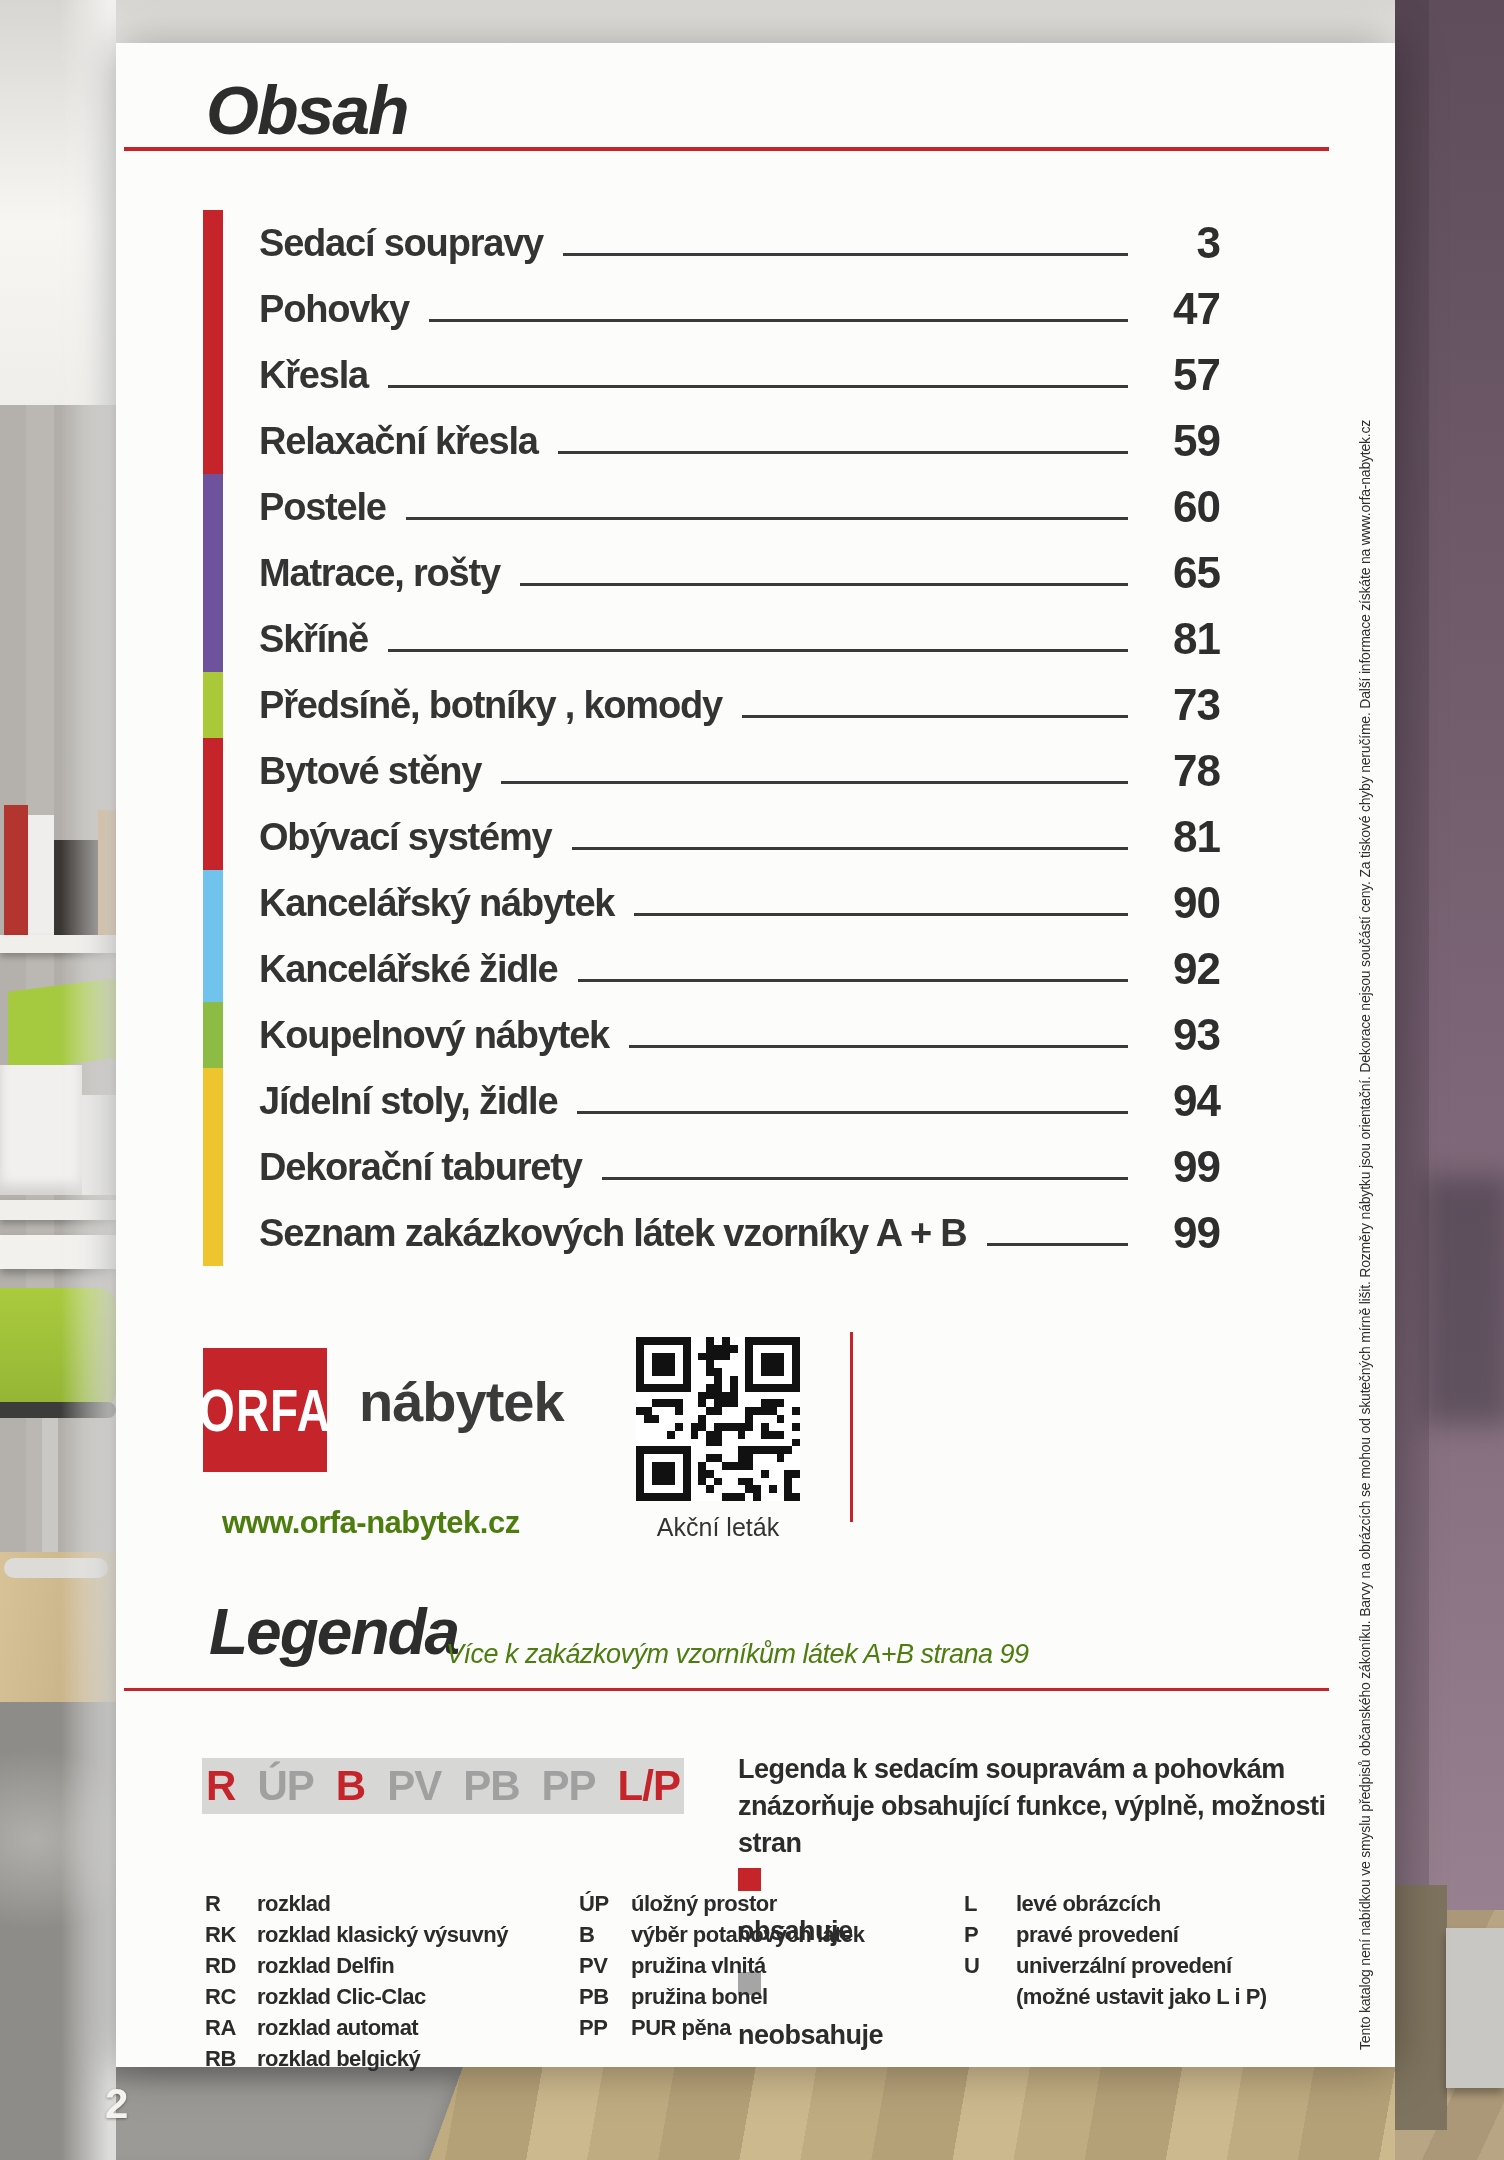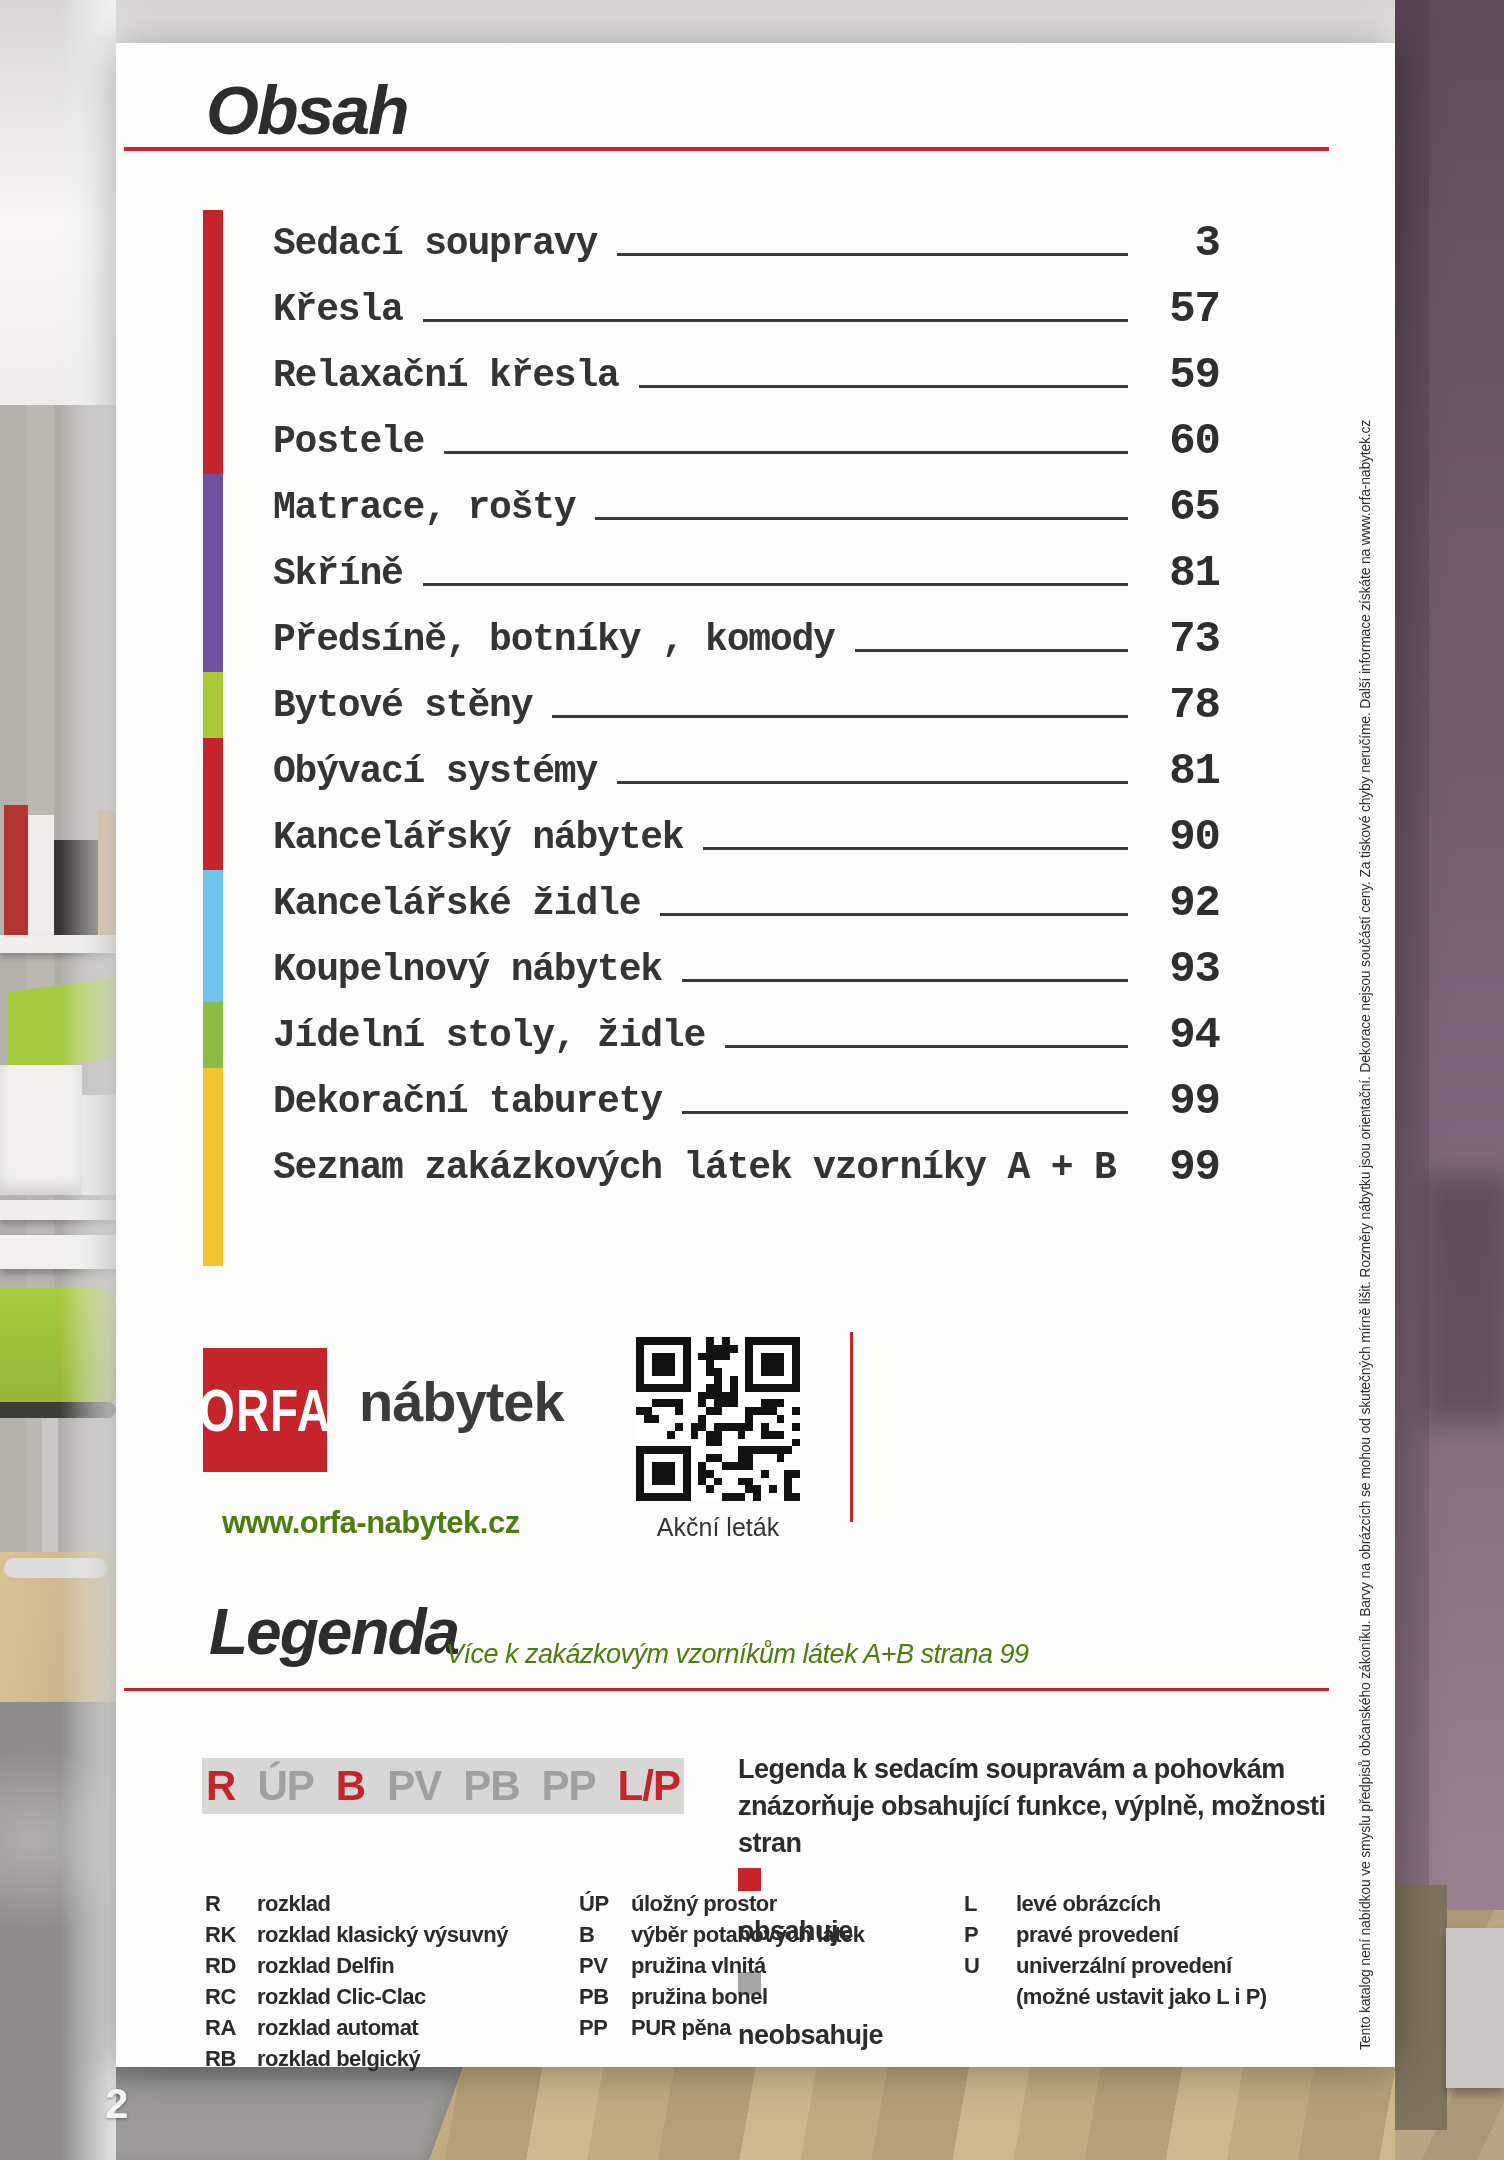--- a/index.html
+++ b/index.html
@@ -53,21 +53,21 @@
   .page-title{position:absolute;left:90px;top:28px;font-size:68px;font-weight:bold;font-style:italic;
     color:#2d2d2d;letter-spacing:-2px;}
   .rule-red{position:absolute;left:8px;width:1205px;height:4px;background:#c5242b;}
   .rule-top{top:104px;}
   .rule-mid{top:1645px;height:3px;}
   
   .toc{position:absolute;left:87px;top:167px;width:1017px;}
   .toc-bar{position:absolute;left:0;top:0;width:20px;}
   .bar-seg{width:20px;}
   .toc-rows{position:relative;}
-  .toc-row{height:66px;display:flex;align-items:center;padding-left:70px;font-family:Liberation Mono, monospace;}
+  .toc-row{height:66px;display:flex;align-items:center;padding-left:56px;}
   .toc-label{font-size:38px;font-weight:bold;color:#343434;letter-spacing:-1.2px;white-space:nowrap;}
   .toc-leader{flex:1 1 auto;height:0;border-top:3px solid #3a3a3a;margin:0 16px 0 20px;transform:translateY(11px);}
   .toc-page{width:76px;text-align:right;font-size:44px;font-weight:bold;color:#2e2e2e;letter-spacing:-1px;}
   
   .logo-box{position:absolute;left:87px;top:1305px;width:124px;height:124px;background:#c5242b;
     display:flex;align-items:center;justify-content:center;}
   .logo-text{color:#fff;font-size:46px;font-weight:bold;letter-spacing:1px;transform:scale(1,1.3);}
   .brand-suffix{position:absolute;left:243px;top:1326px;font-size:56px;font-weight:bold;color:#3b3b3b;letter-spacing:-1px;}
   .qr{position:absolute;left:520px;top:1294px;width:164px;height:164px;}
   .qr svg{display:block;}
@@ -159,20 +159,25 @@
         <div class="bar-seg" style="height: 66px; background: rgb(140, 188, 67);"></div>
         <div class="bar-seg" style="height: 198px; background: rgb(238, 196, 47);"></div>
       </div>
     <div class="toc-rows" id="toc-rows">
   <div class="toc-row">
     <span class="toc-label">Sedací soupravy</span>
     <span class="toc-leader"></span>
     <span class="toc-page">3</span>
   </div>
 
+  <div class="toc-row">
+    <span class="toc-label">Pohovky</span>
+    <span class="toc-leader"></span>
+    <span class="toc-page">47</span>
+  </div>
 
   <div class="toc-row">
     <span class="toc-label">Křesla</span>
     <span class="toc-leader"></span>
     <span class="toc-page">57</span>
   </div>
 
   <div class="toc-row">
     <span class="toc-label">Relaxační křesla</span>
     <span class="toc-leader"></span>

